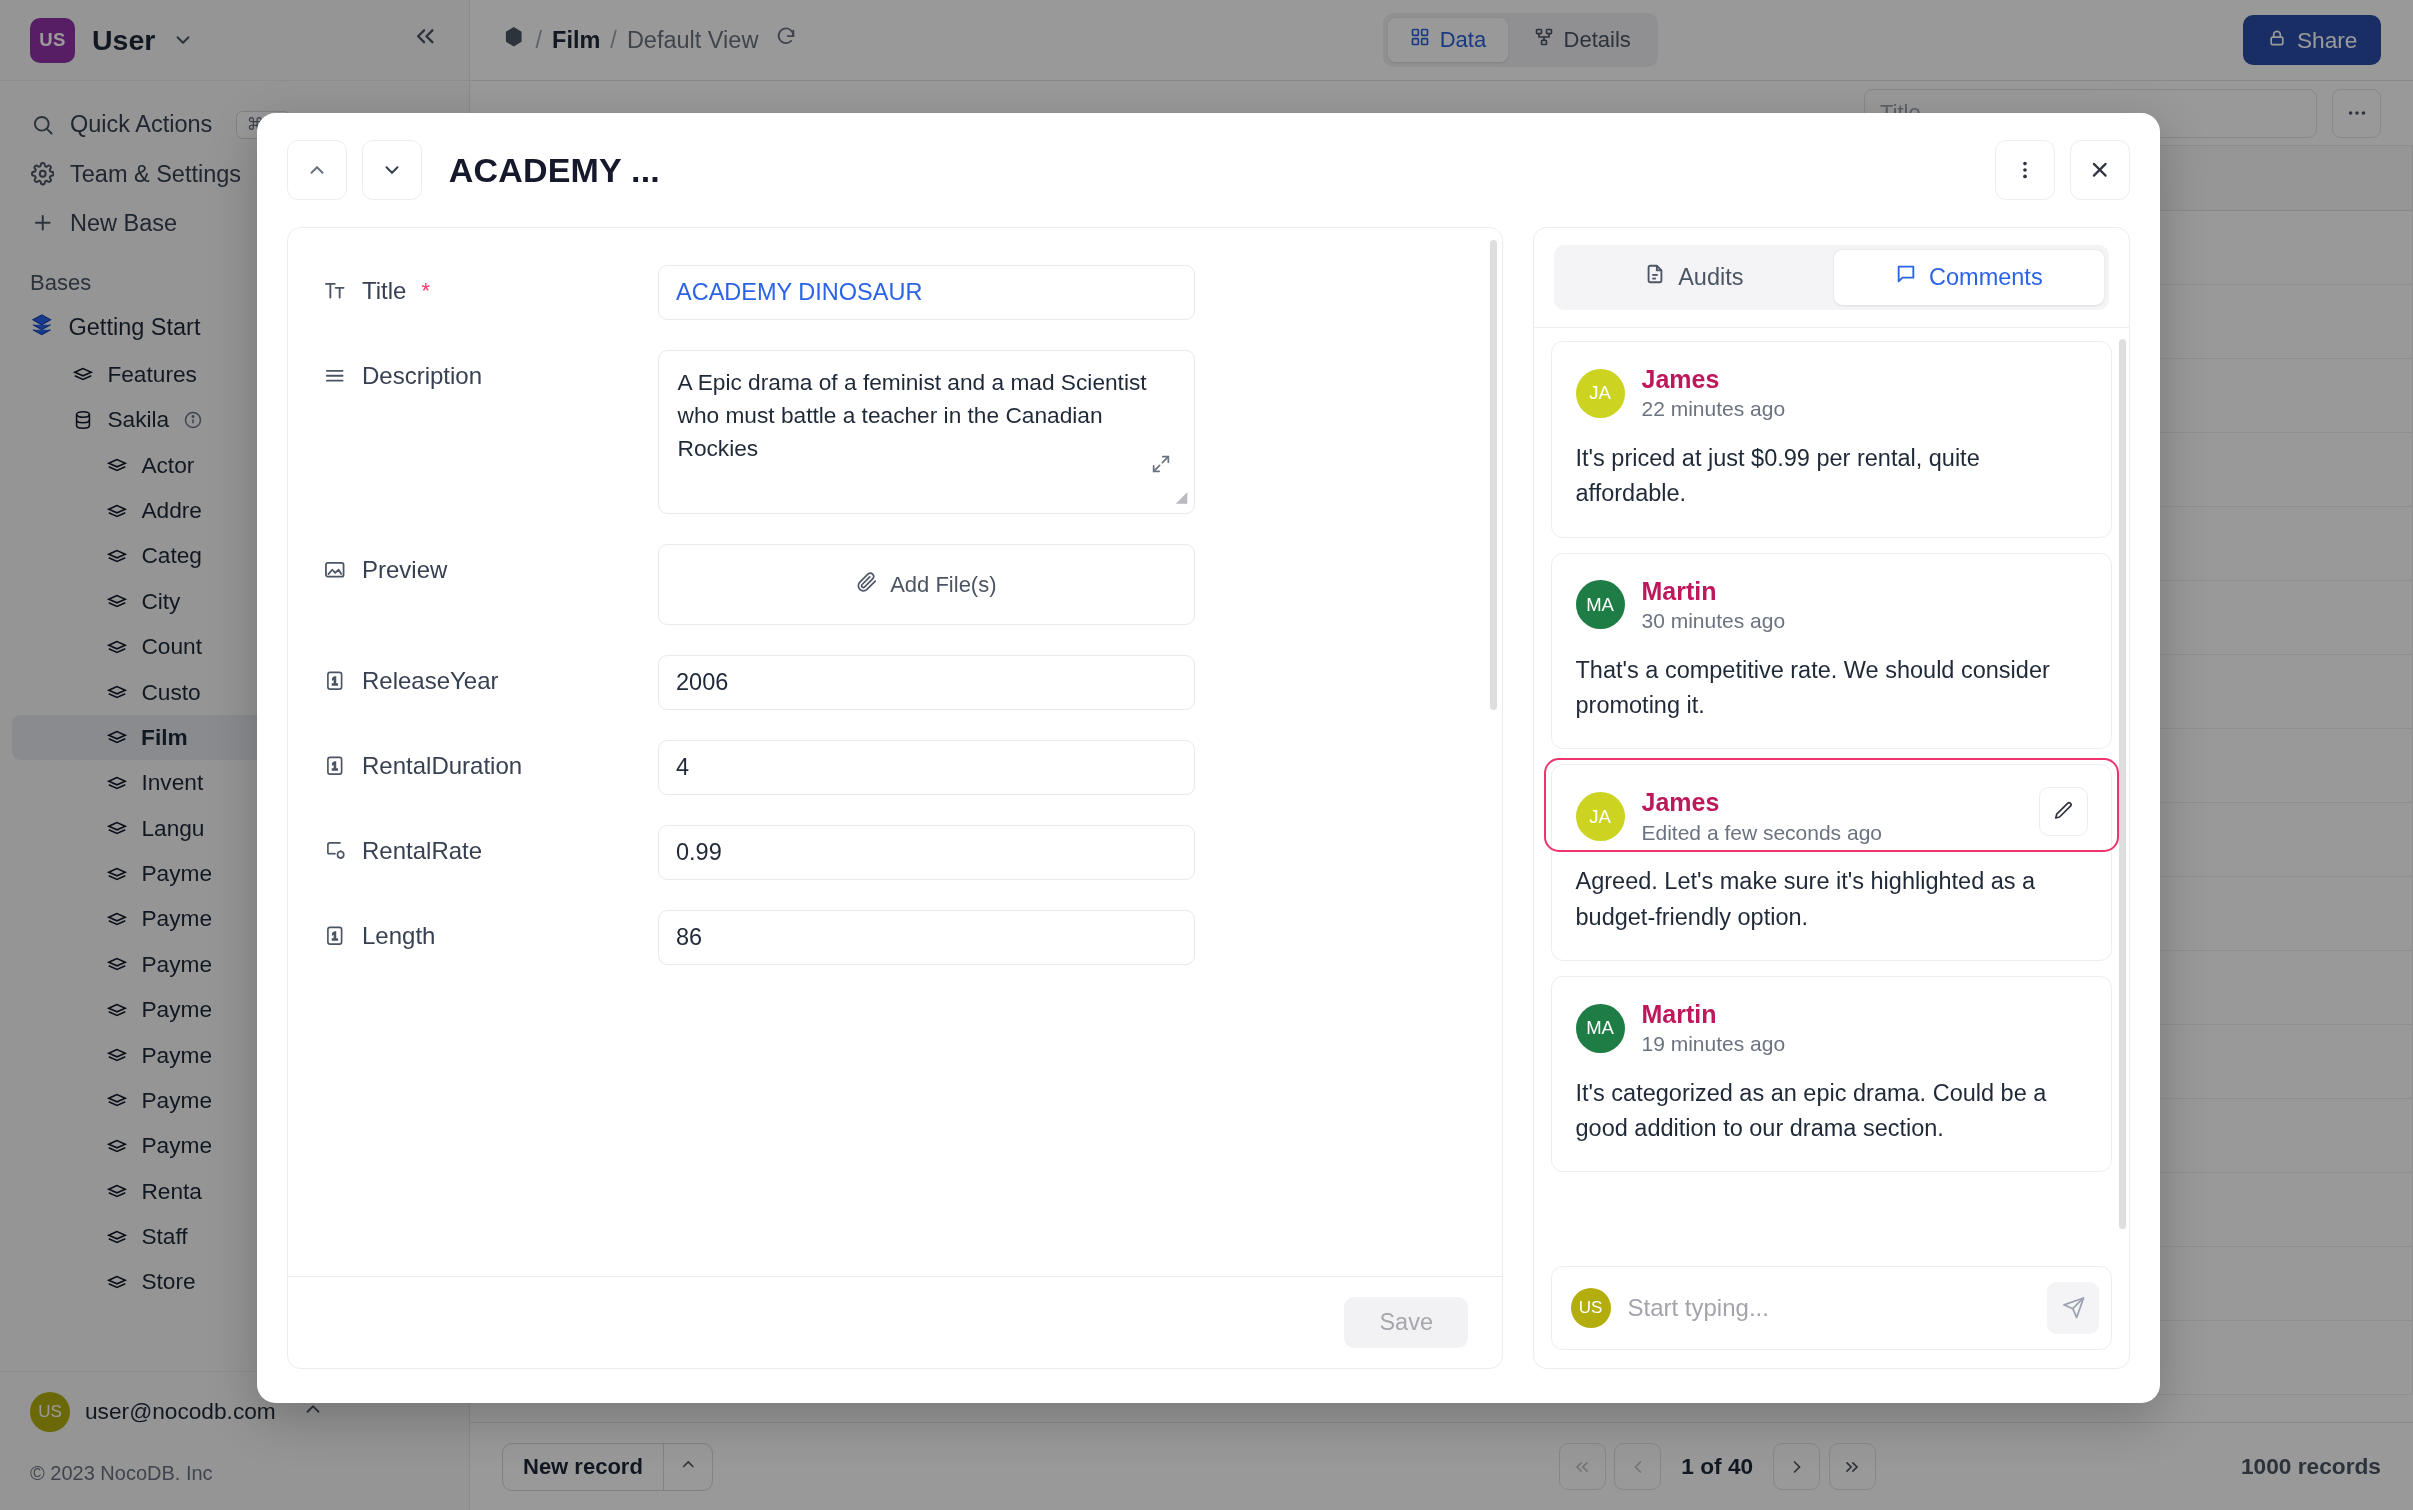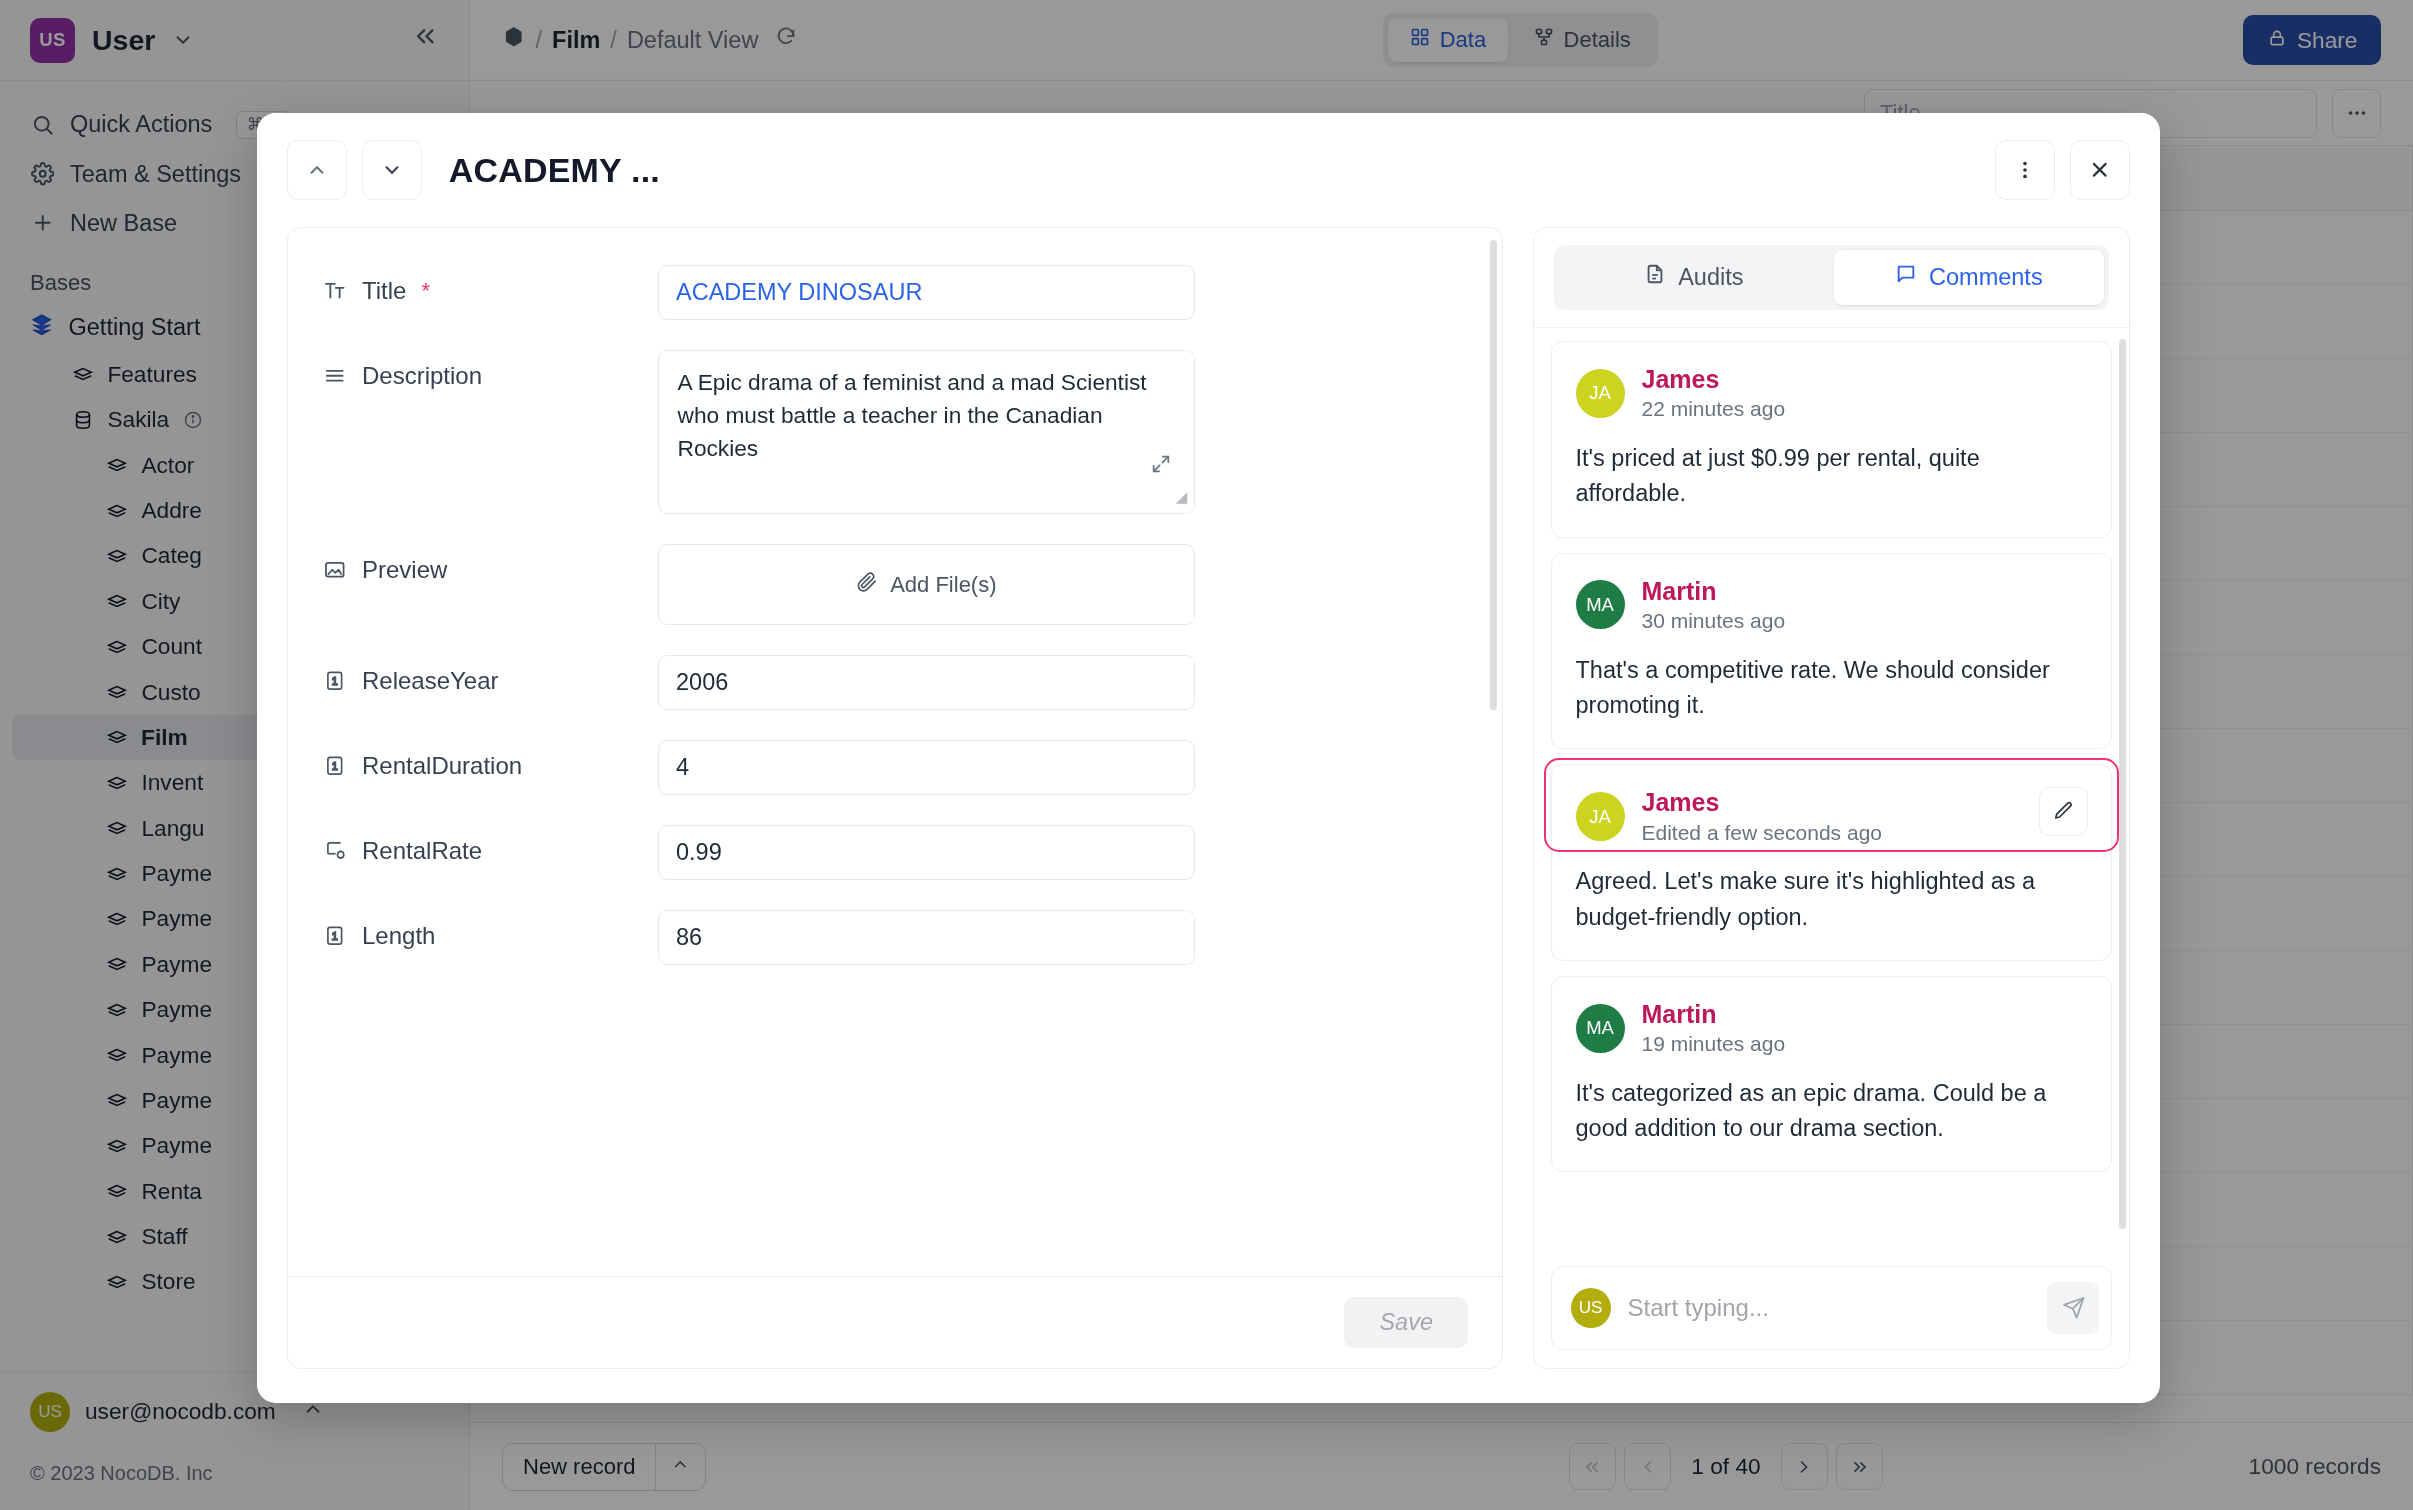--- a/index.html
+++ b/index.html
@@ -130,21 +130,21 @@
   }
   .grid-body { flex:1; overflow:hidden; }
   .grow { display:flex; height: 74px; border-bottom:0.8px solid #eeeef0; }
   .gcell {
     display:flex; align-items:center; padding: 0 22px; font-size:22.7px; color:#1f2937;
     border-right:0.8px solid #eeeef0;
   }
 
   .bottombar {
     height: 88px; border-top:0.8px solid #e7e7e9; display:flex; align-items:center;
-    padding: 0 32px; gap: 13.4px;
+    padding: 0 32px; gap: 13.4px; font-weight: bold;
   }
   .newrec {
     display:flex; align-items:stretch; border:0.8px solid #d9d9dd; border-radius:10px; overflow:hidden;
     font-size: 22px; color:#1f2937; cursor:pointer;
   }
   .newrec .lbl { padding: 10px 20px; }
   .newrec .cap { padding: 10px 15px; border-left:0.8px solid #d9d9dd; color:#4b5563; }
   .pager { margin-left:auto; display:flex; align-items:center; gap:8.4px; }
   .pg-btn {
     width:47px; height:47px; border:0.8px solid #e2e2e5; border-radius:9.2px;
@@ -226,21 +226,21 @@
   .form-scrollbar {
     position:absolute; right: 5px; top: 11.7px; width: 6.7px; height: 470px;
     background:#dededf; border-radius: 5px;
   }
   .form-footer {
     height: 92px; border-top:0.8px solid #ececee; display:flex; align-items:center;
     justify-content:flex-end; padding: 0 34px;
   }
   .save-btn {
     background:#f2f2f4; color:#a6a6ad; border-radius: 10px;
-    padding: 11.7px 35px; font-size: 23.5px; cursor:not-allowed;font-style:italic;
+    padding: 11.7px 35px; font-size: 23.5px; cursor:not-allowed;
   }
 
   
   .cmt-pane {
     flex: 0 0 597px; border:0.8px solid #ececee; border-radius: 13.4px;
     display:flex; flex-direction:column; overflow:hidden; min-height:0;
   }
   .cmt-tabs {
     padding: 17px 20px; border-bottom:0.8px solid #efeff1;
   }

